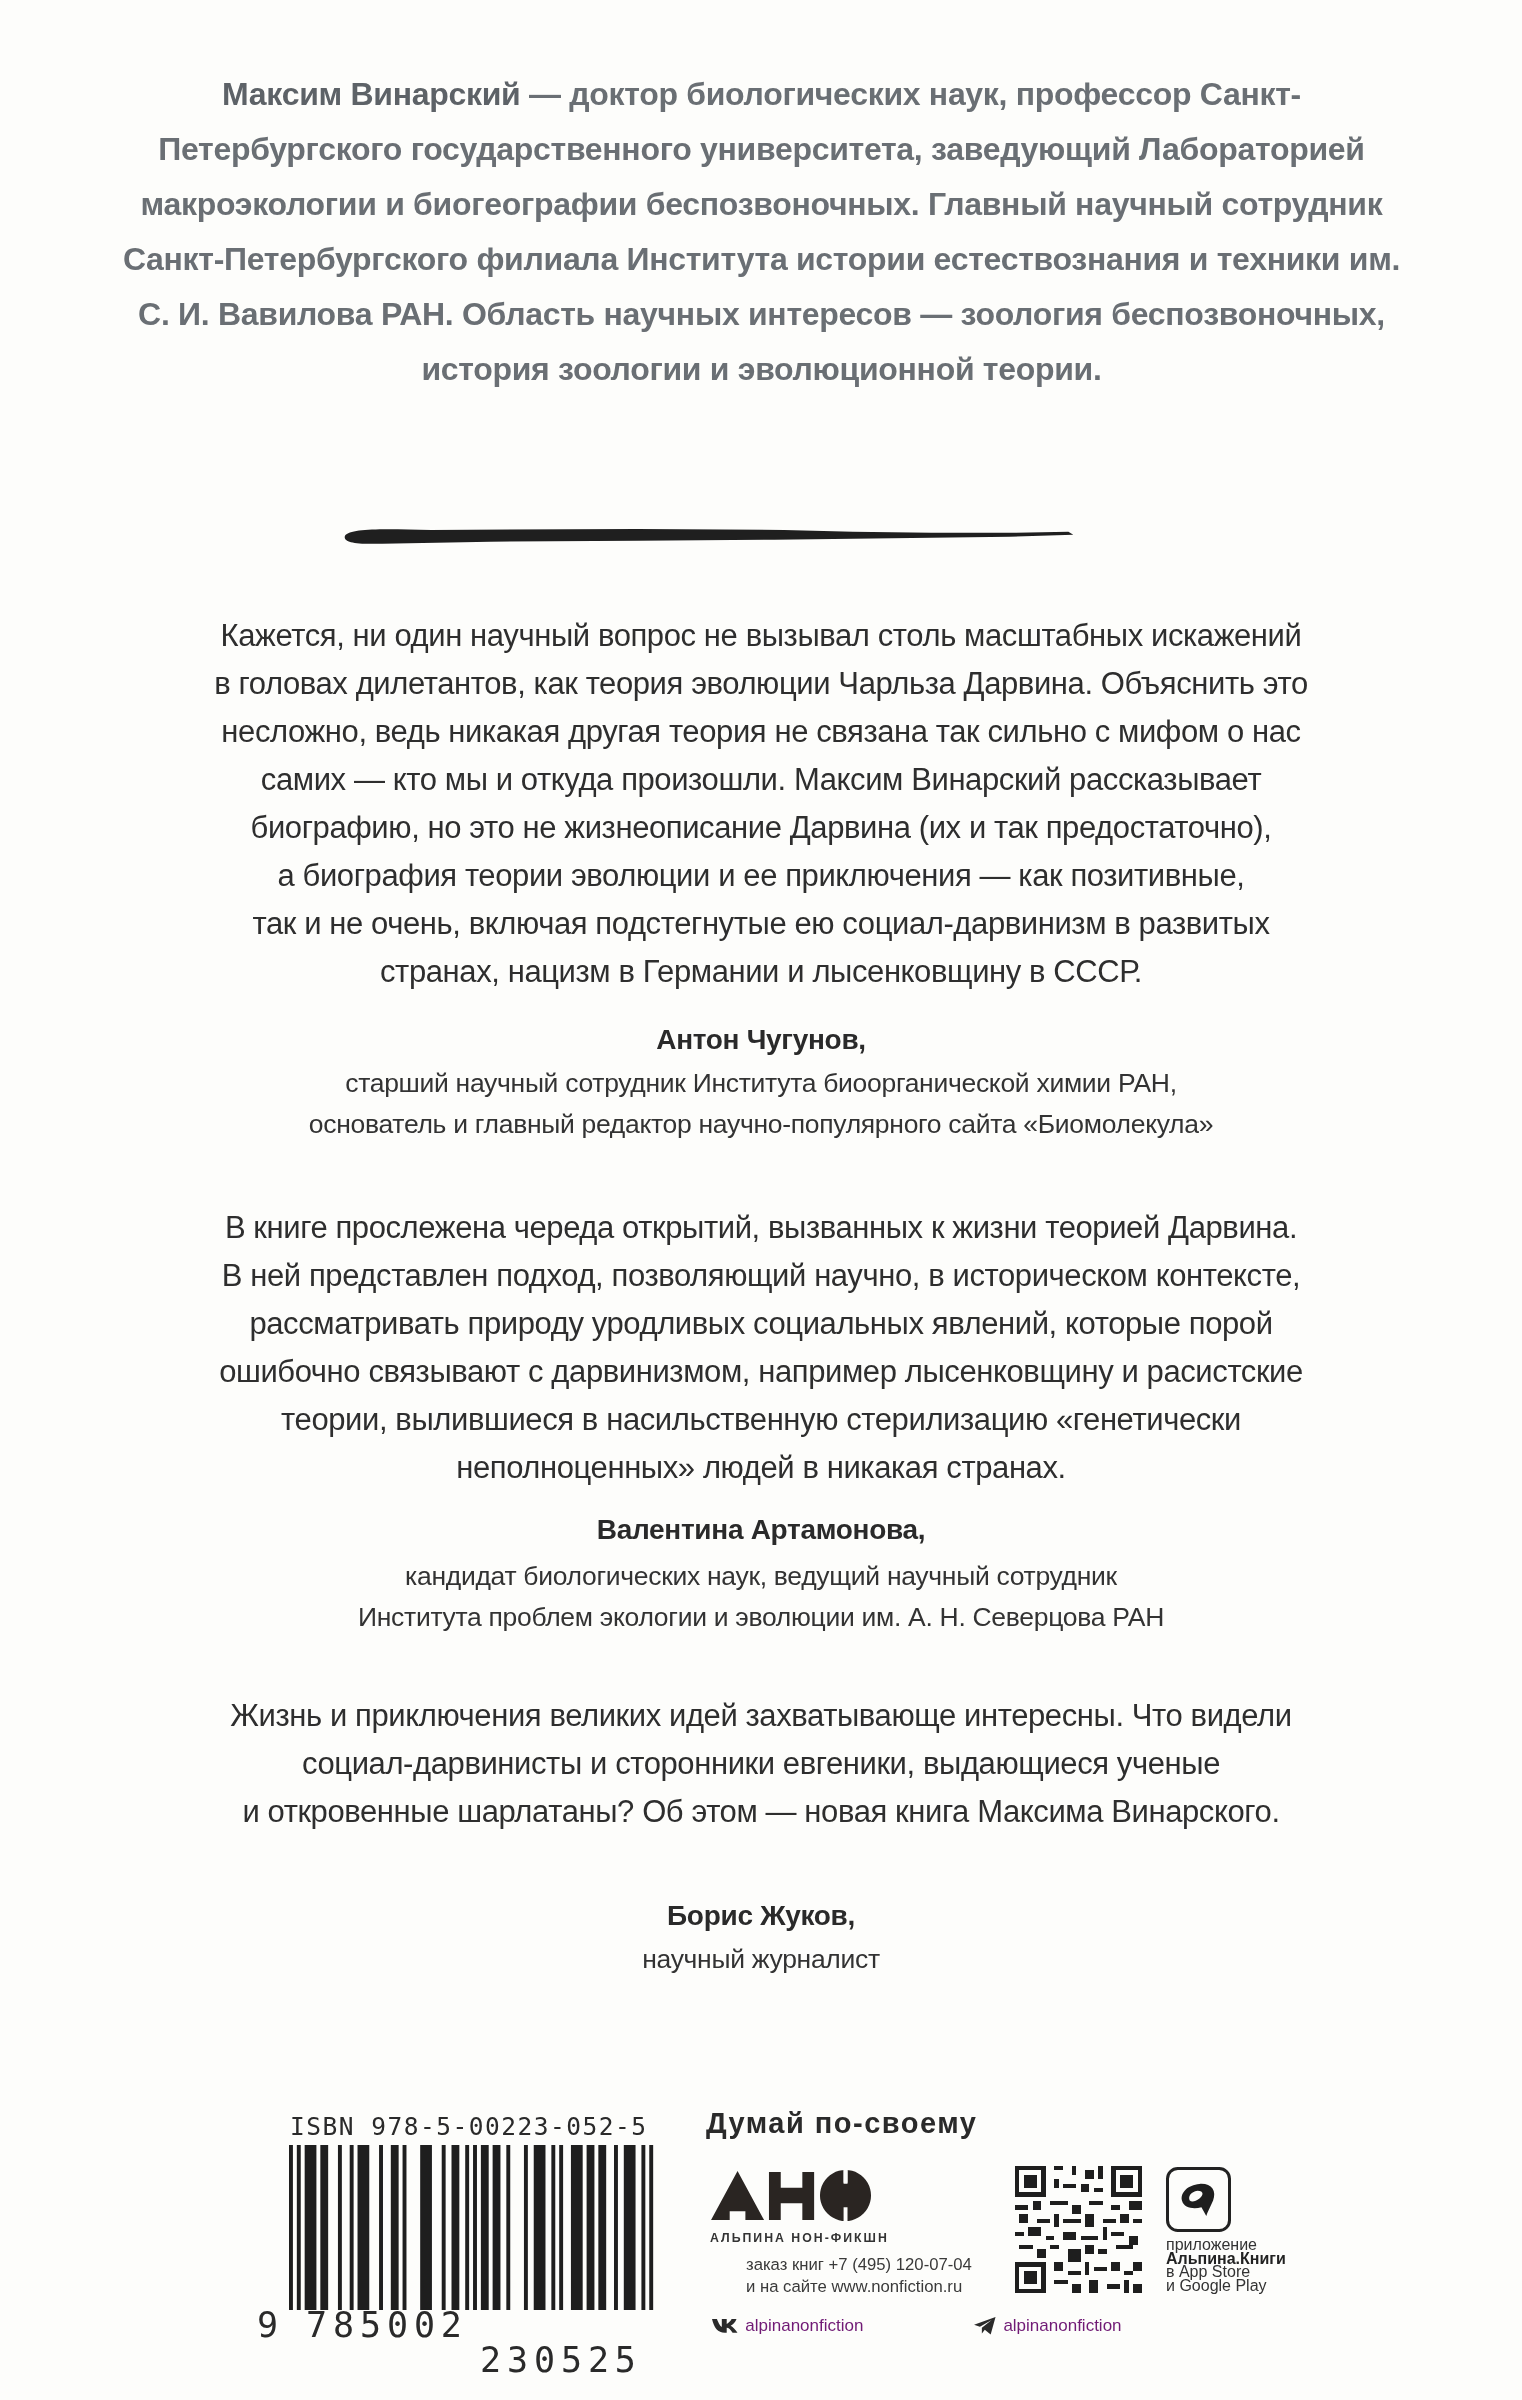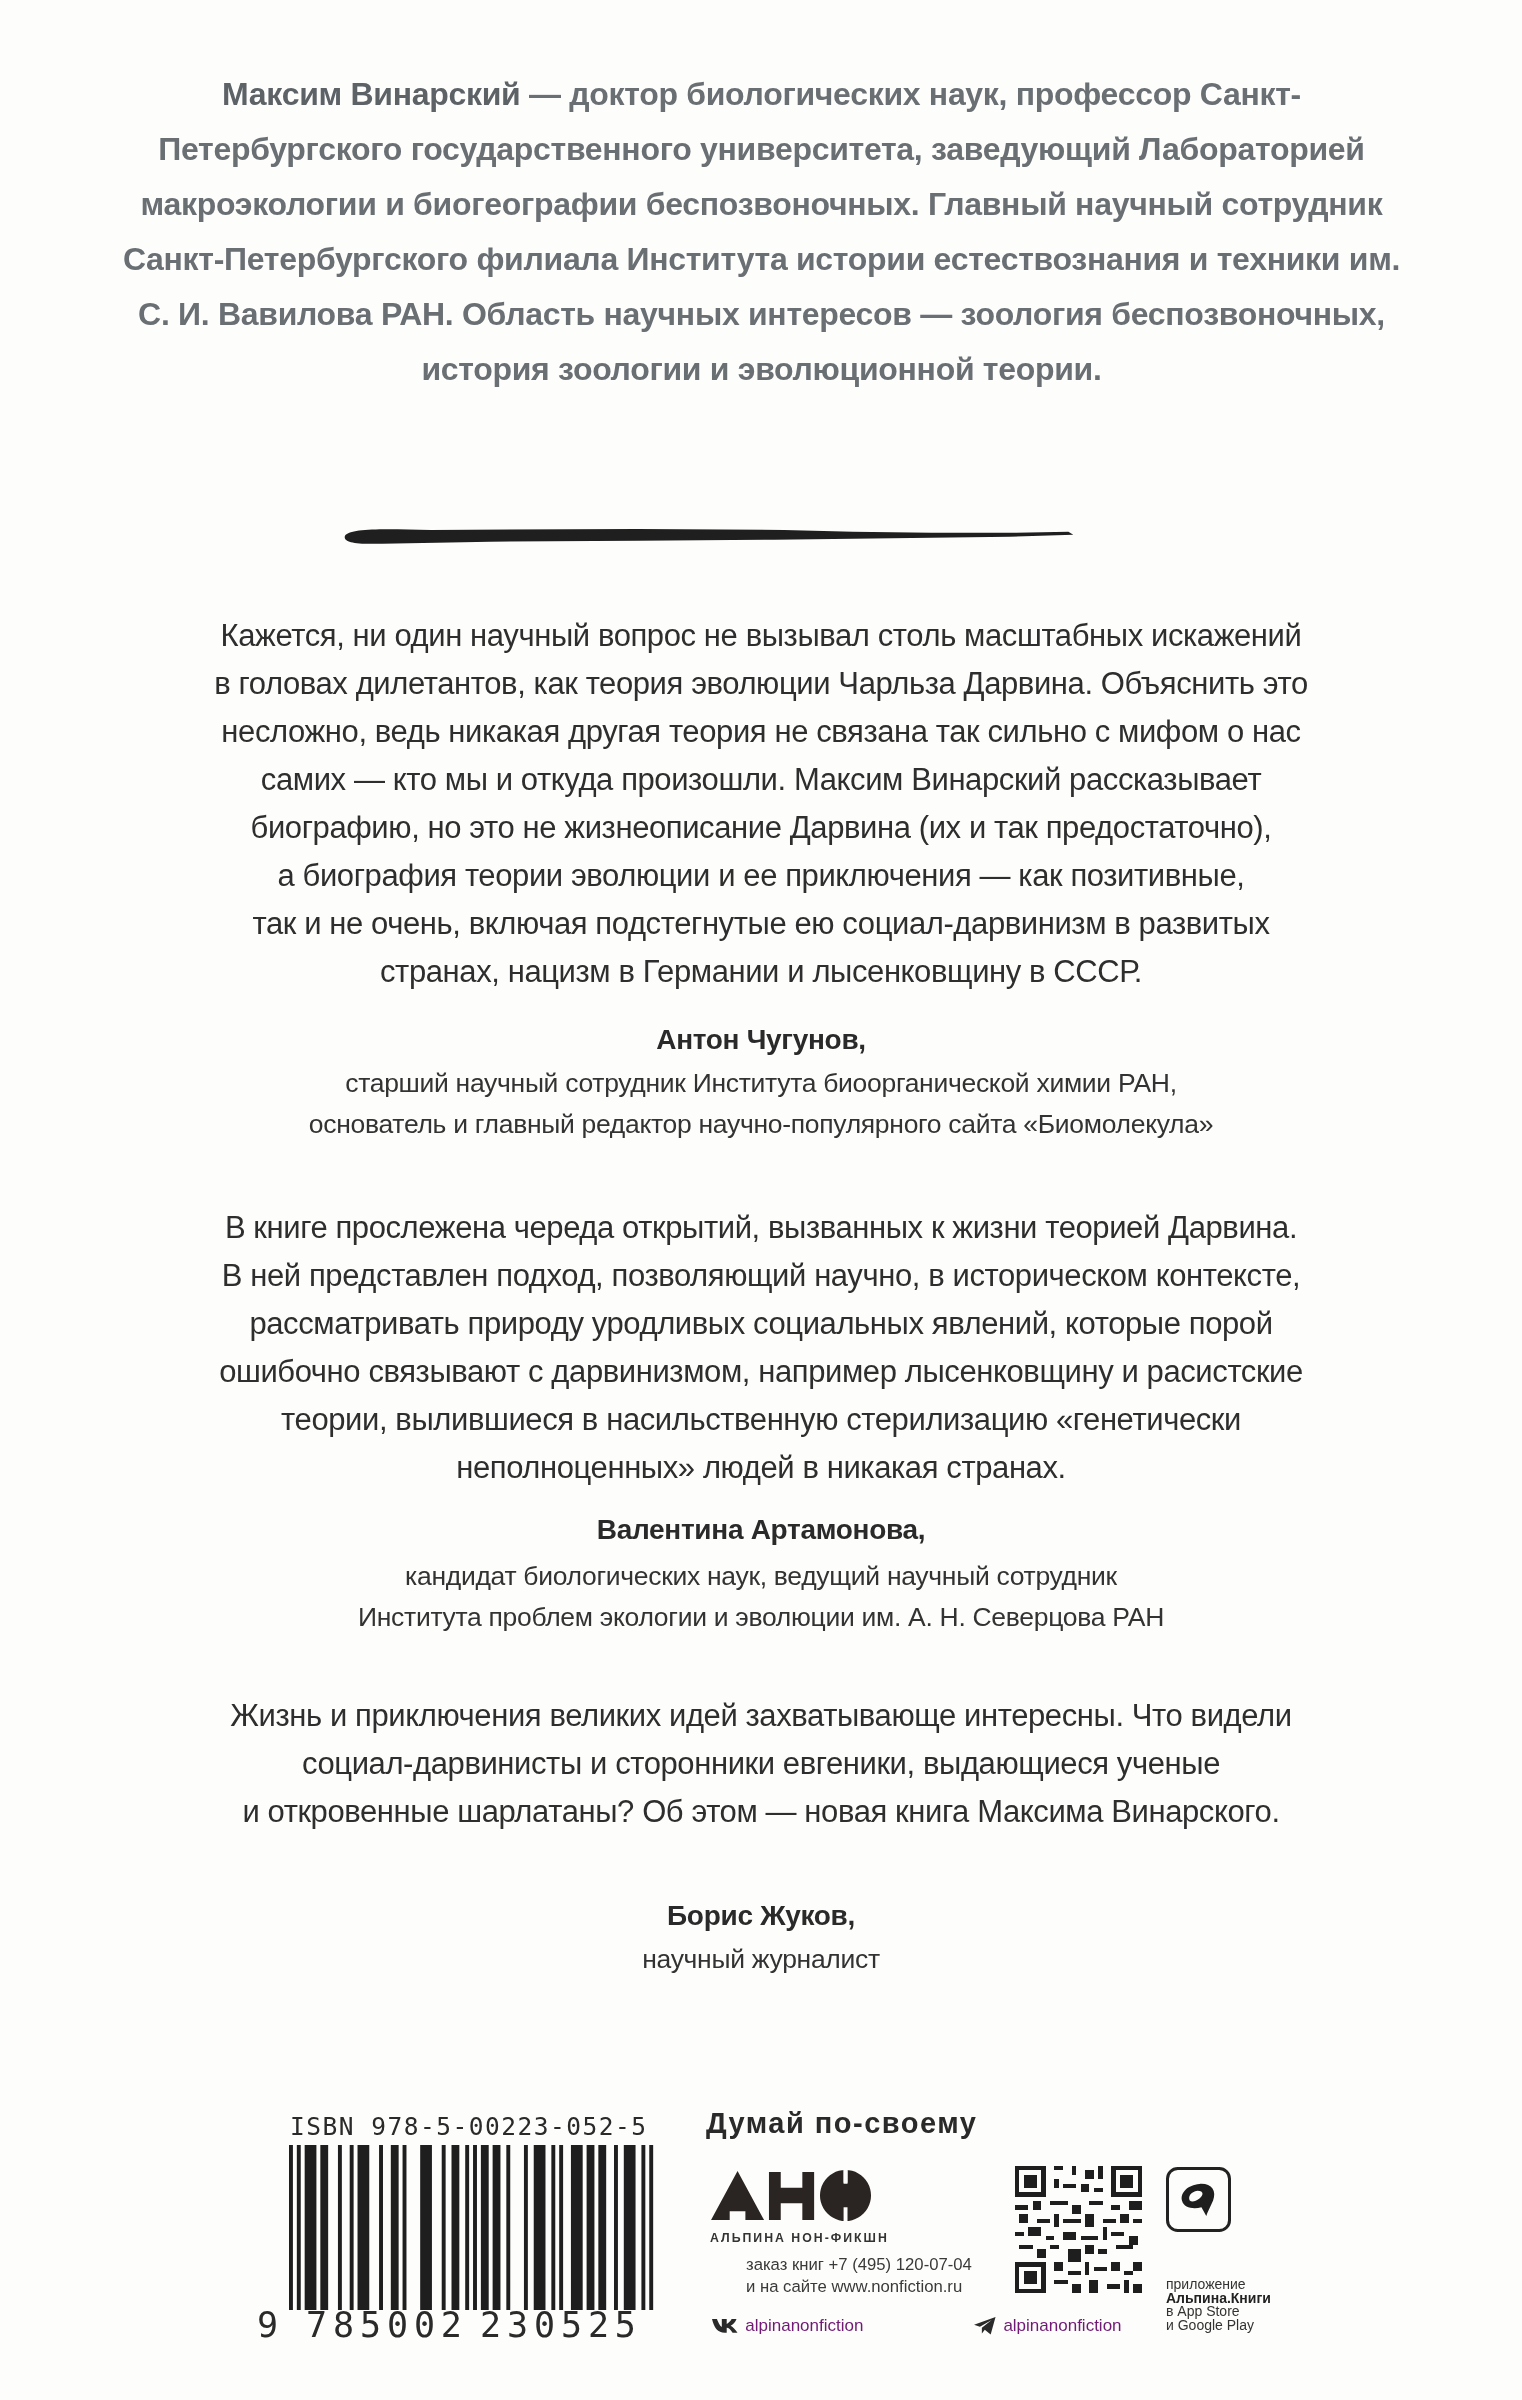--- a/index.html
+++ b/index.html
@@ -40,21 +40,21 @@
     position: absolute; left: 290px; top: 2112px;
     font-family: "DejaVu Sans Mono", monospace; font-size: 24.5px; letter-spacing: 1.5px; color: #2a2a2a;
   }
   .bars { position: absolute; left: 289px; top: 2145px; height: 165px; width: 372px; }
   .ean {
     position: absolute; top: 2305px;
     font-family: "DejaVu Sans Mono", monospace; font-size: 35px; color: #2a2a2a;
   }
   .ean-first { left: 257px; }
   .ean-left { left: 306px; letter-spacing: 5.9px; }
-  .ean-right { left: 480px; letter-spacing: 5.9px; }
+  .ean-right { left: 480px; letter-spacing: 5.9px; margin-top: 35px; }
 
   
   .slogan {
     position: absolute; left: 706px; top: 2107px; font-weight: bold;
     font-size: 29px; letter-spacing: 1.5px; color: #2a2a2a;
   }
   .logo { position: absolute; left: 708px; top: 2168px; width: 172px; height: 54px; }
   .pub-name {
     position: absolute; left: 710px; top: 2231px; font-weight: bold;
     font-size: 12.3px; letter-spacing: 2px; color: #333;
@@ -65,21 +65,21 @@
   .social { position: absolute; top: 2316px; font-size: 17px; color: #701a75; display: flex; align-items: center; gap: 7.8px; justify-content: space-between; }
   .vk { left: 712px; }
   .tg { left: 974px; }
   .qr { position: absolute; left: 1015px; top: 2166px; width: 127px; height: 127px; }
   .app-icon {
     position: absolute; left: 1166px; top: 2167px; width: 65px; height: 65px;
     border: 3.9px solid #222; border-radius: 11.8px; box-sizing: border-box;
     display: flex; align-items: center; justify-content: center;
   }
   .app-text {
-    position: absolute; left: 1166px; top: 2238px; font-size: 14px; line-height: 13.7px; color: #333; margin-top: 40px;
+    position: absolute; left: 1166px; top: 2238px; font-size: 16px; line-height: 13.7px; color: #333;
   }
   .app-text .strong { font-weight: bold; color: #222; }
 </style>
 </head>
 <body>
 
 <div class="bio">
   <b>Максим Винарский</b><span> — доктор биологических наук, профессор Санкт-Петербургского государственного университета, заведующий Лабораторией макроэкологии и биогеографии беспозвоночных. Главный научный сотрудник Санкт-Петербургского филиала Института истории естествознания и техники им. С. И. Вавилова РАН. Область научных интересов — зоология беспозвоночных, история зоологии и эволюционной теории.</span>
 </div>
 

